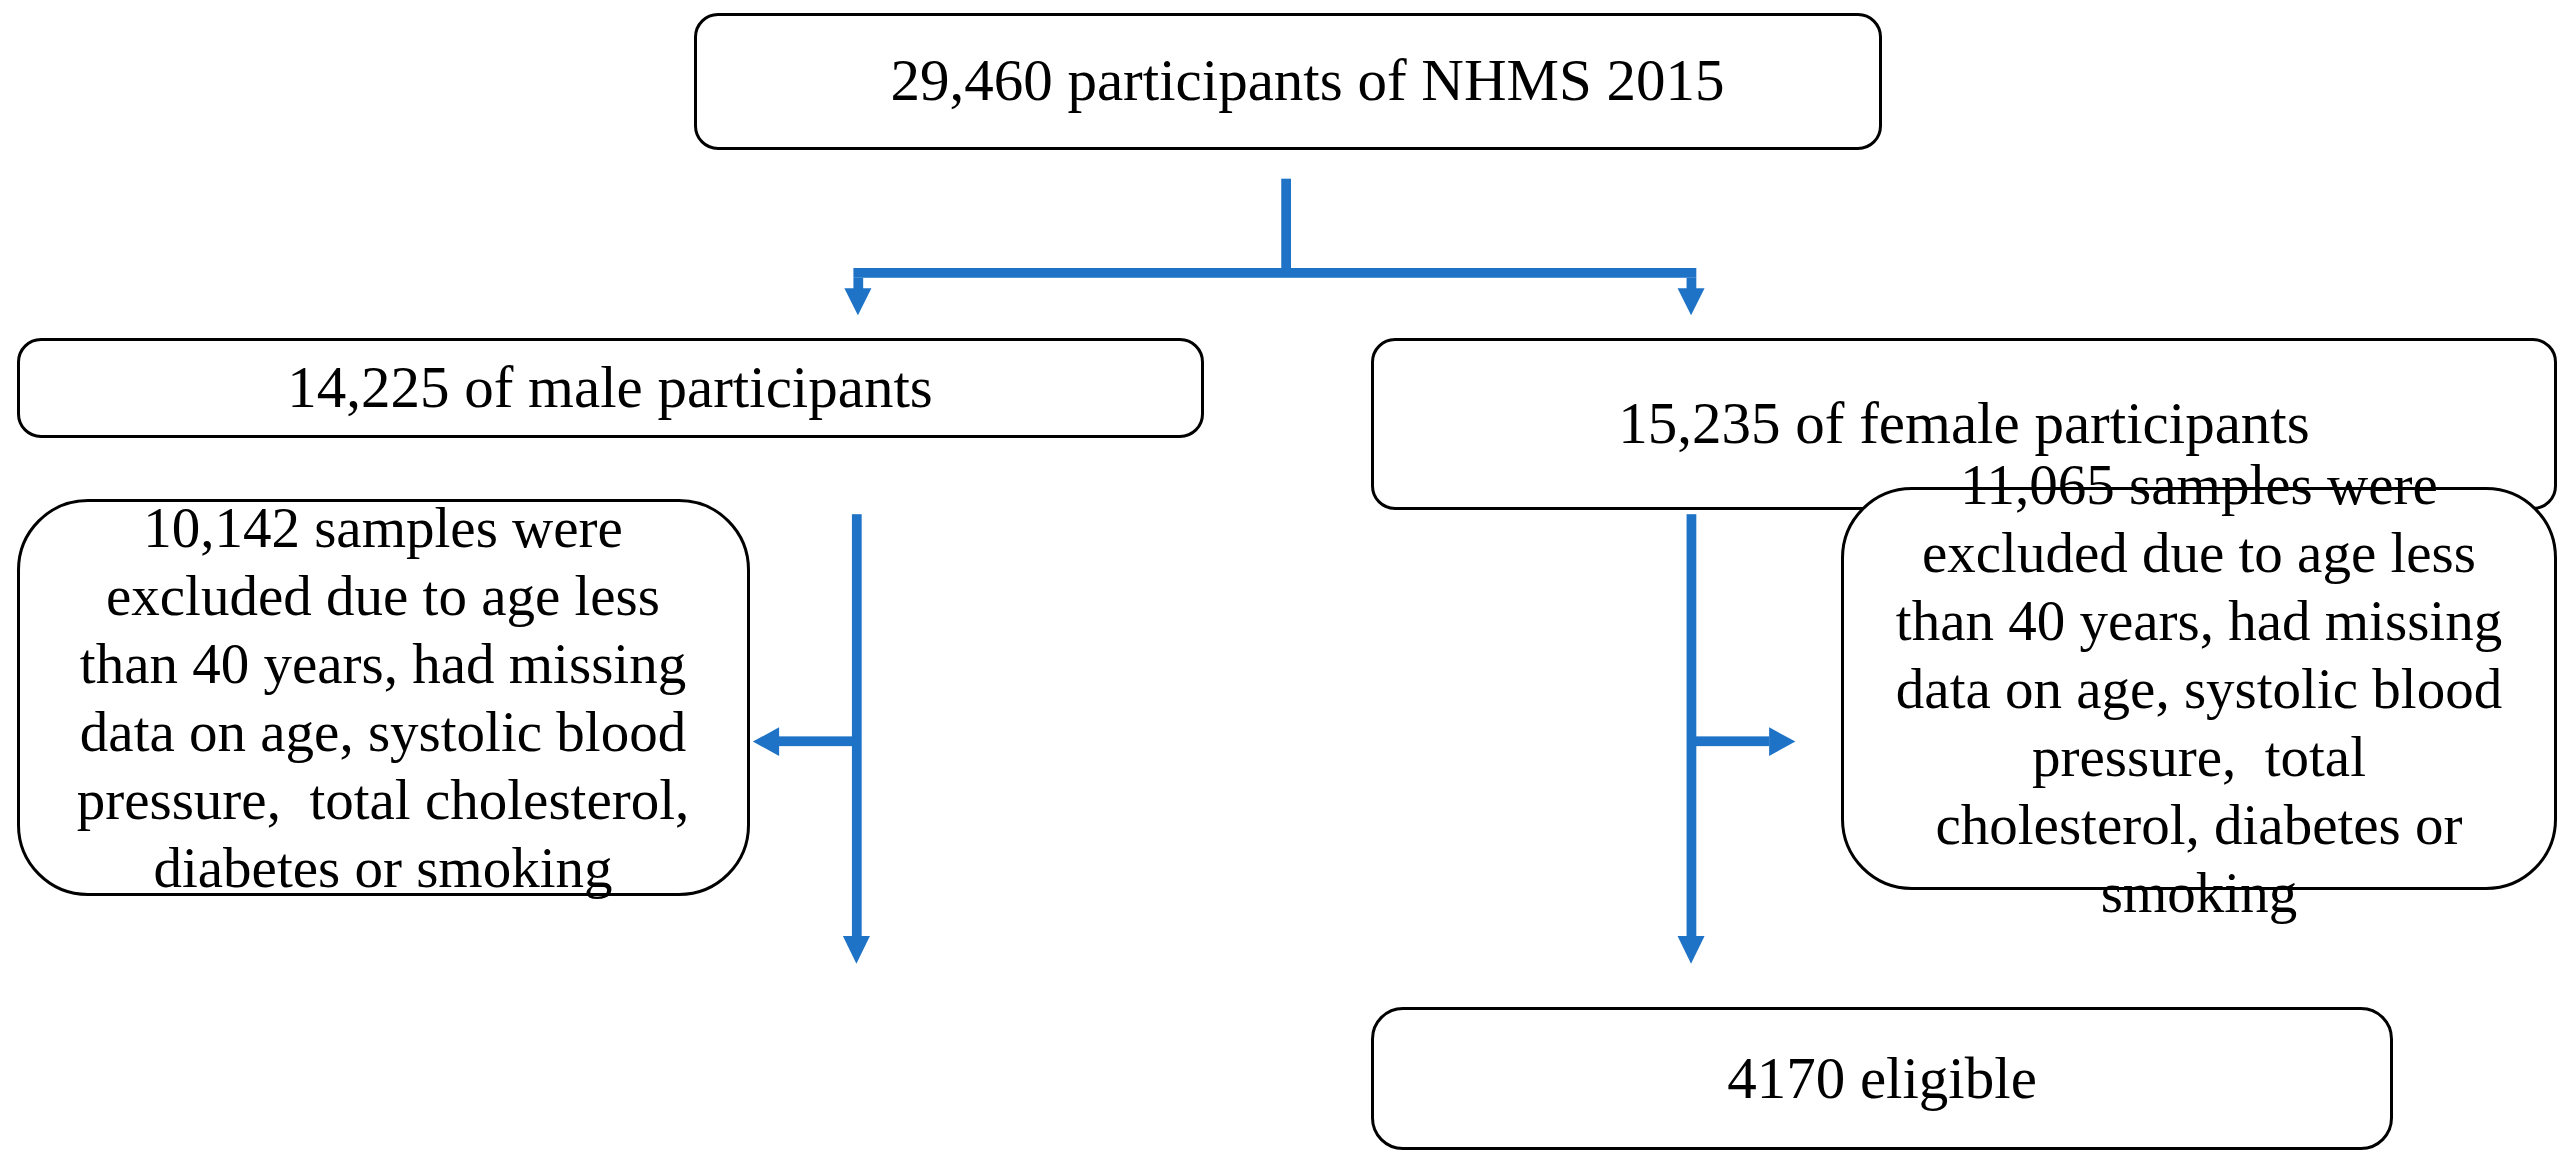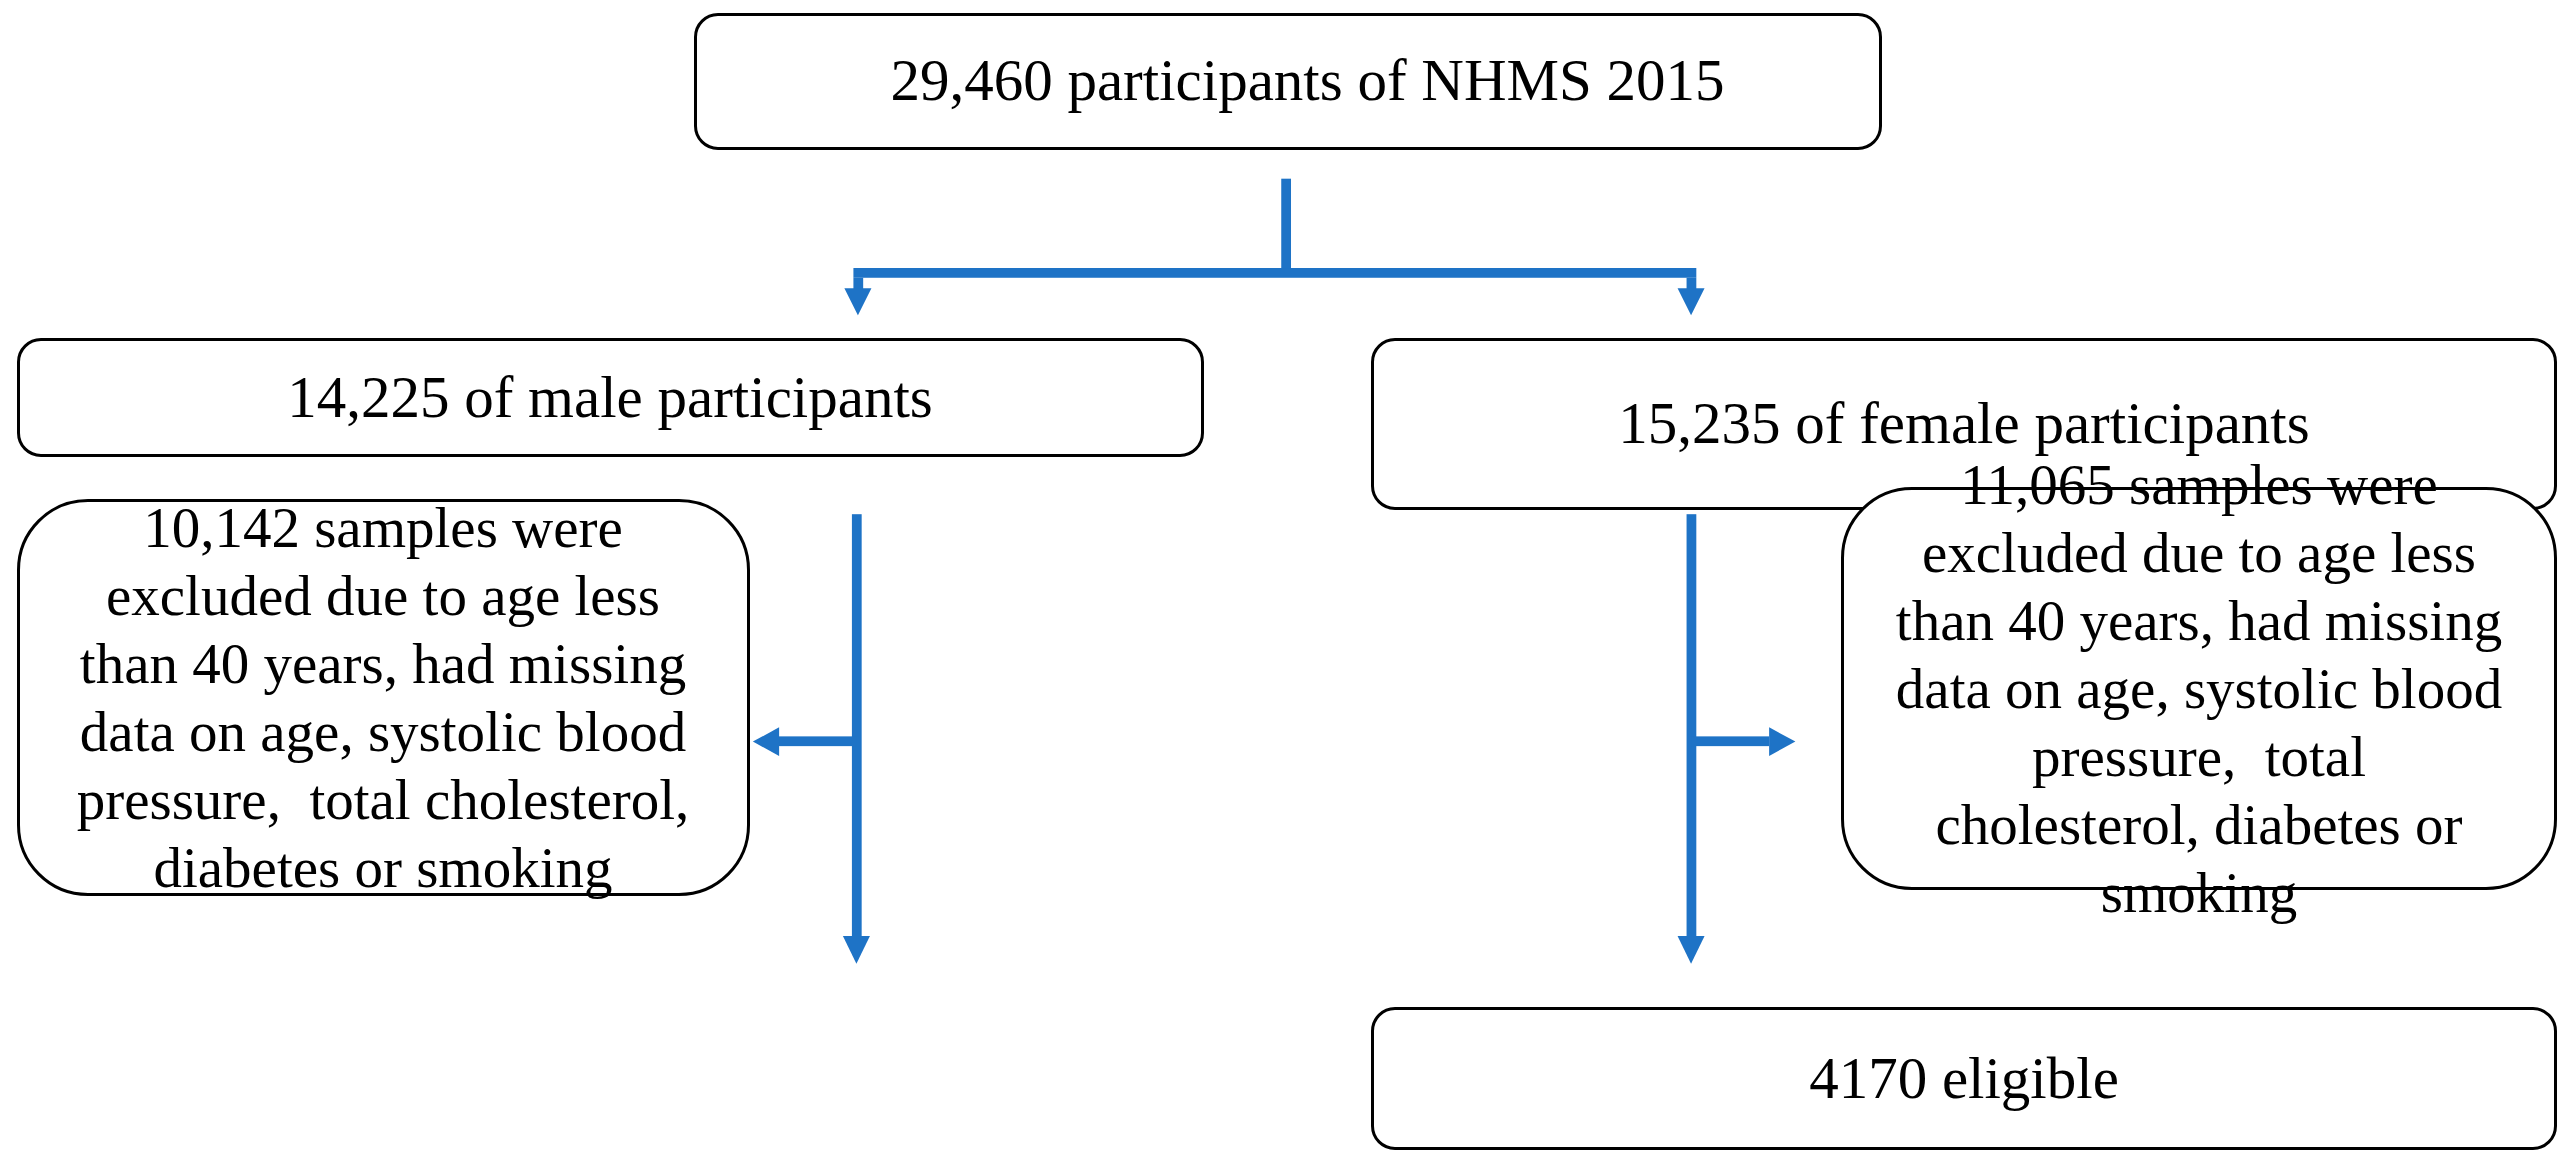--- a/index.html
+++ b/index.html
@@ -40,26 +40,26 @@
   }
   .connector-layer{
     position:absolute;
     left:0;top:0;
     width:2576px;height:1162px;
     pointer-events:none;
   }
   .arrow{fill:var(--color-arrow);stroke:none;}
   
   #box-total   {left:694px;  top:12.8px;   width:1188px; height:137px;padding-left:39px;}
-  #box-male    {left:16.5px;   top:338px;  width:1187px; height:119px;}
+  #box-male    {left:16.5px;   top:338px;  width:1187px; height:100px;}
   #box-female  {left:1371px; top:338px;  width:1186px; height:172px;}
   #box-excl-m  {left:16.5px;   top:499px;  width:733px;  height:397px;}
   #box-excl-f  {left:1841px; top:487px;  width:716px;  height:403px;}
   #box-elig-m  {left:16.5px;   top:1007px; width:1187px; height:143px;}
-  #box-elig-f  {left:1371px; top:1007px; width:1186px; height:143px;}
+  #box-elig-f  {left:1371px; top:1007px; width:1022px; height:143px;border-radius:32px;}
 </style>
 </head>
 <body>
 
 <div class="canvas">
 
   <svg class="connector-layer" viewBox="0 0 3432 1548" aria-hidden="true">
     <g>
       <rect class="arrow" x="1707" y="238" width="13" height="126"></rect>
       <rect class="arrow" x="1137" y="357" width="1123" height="13"></rect>

